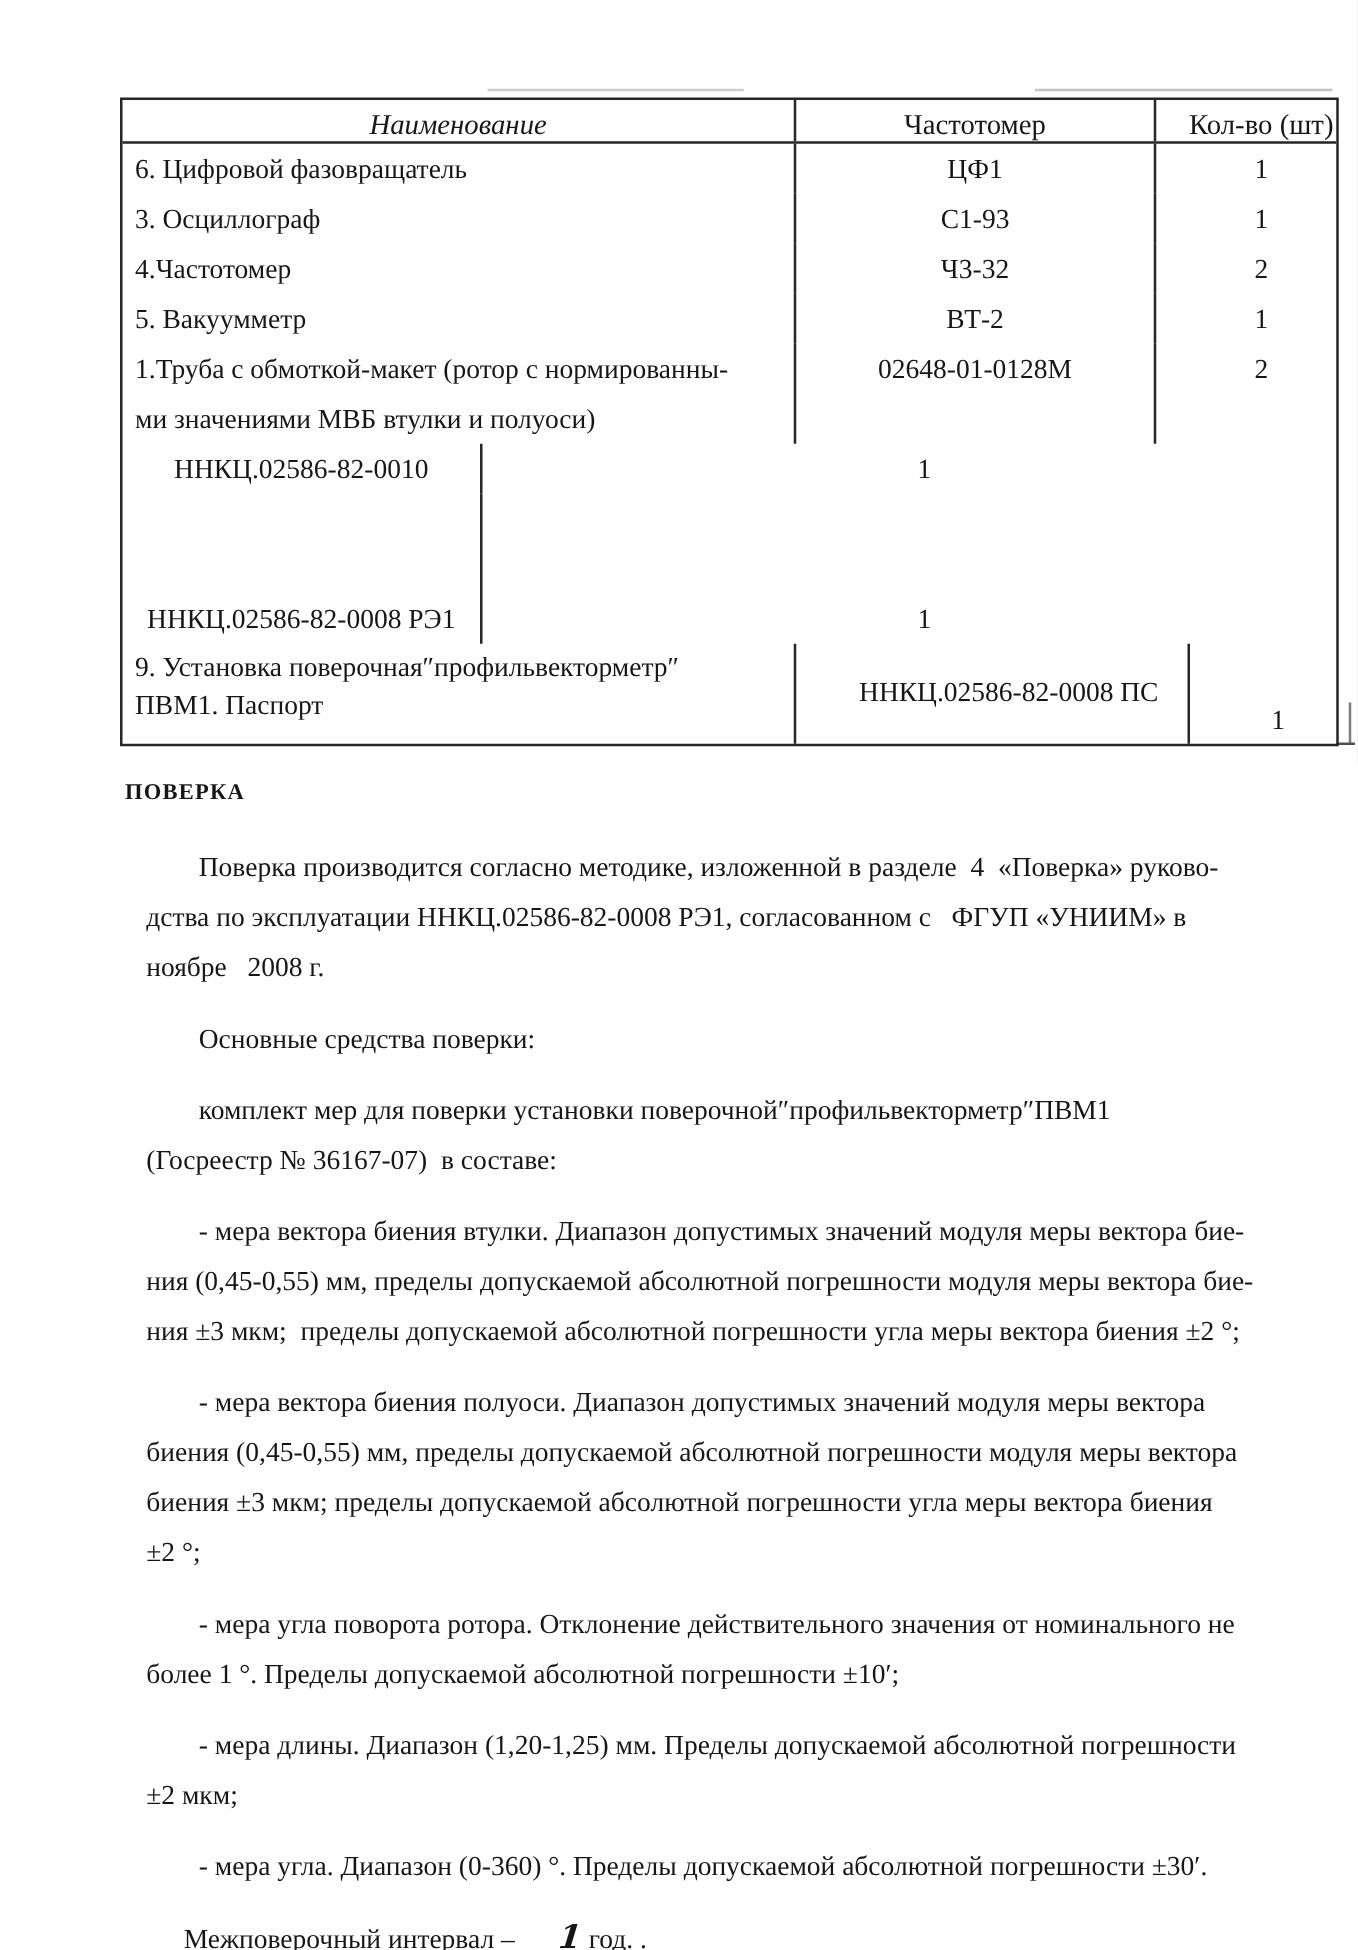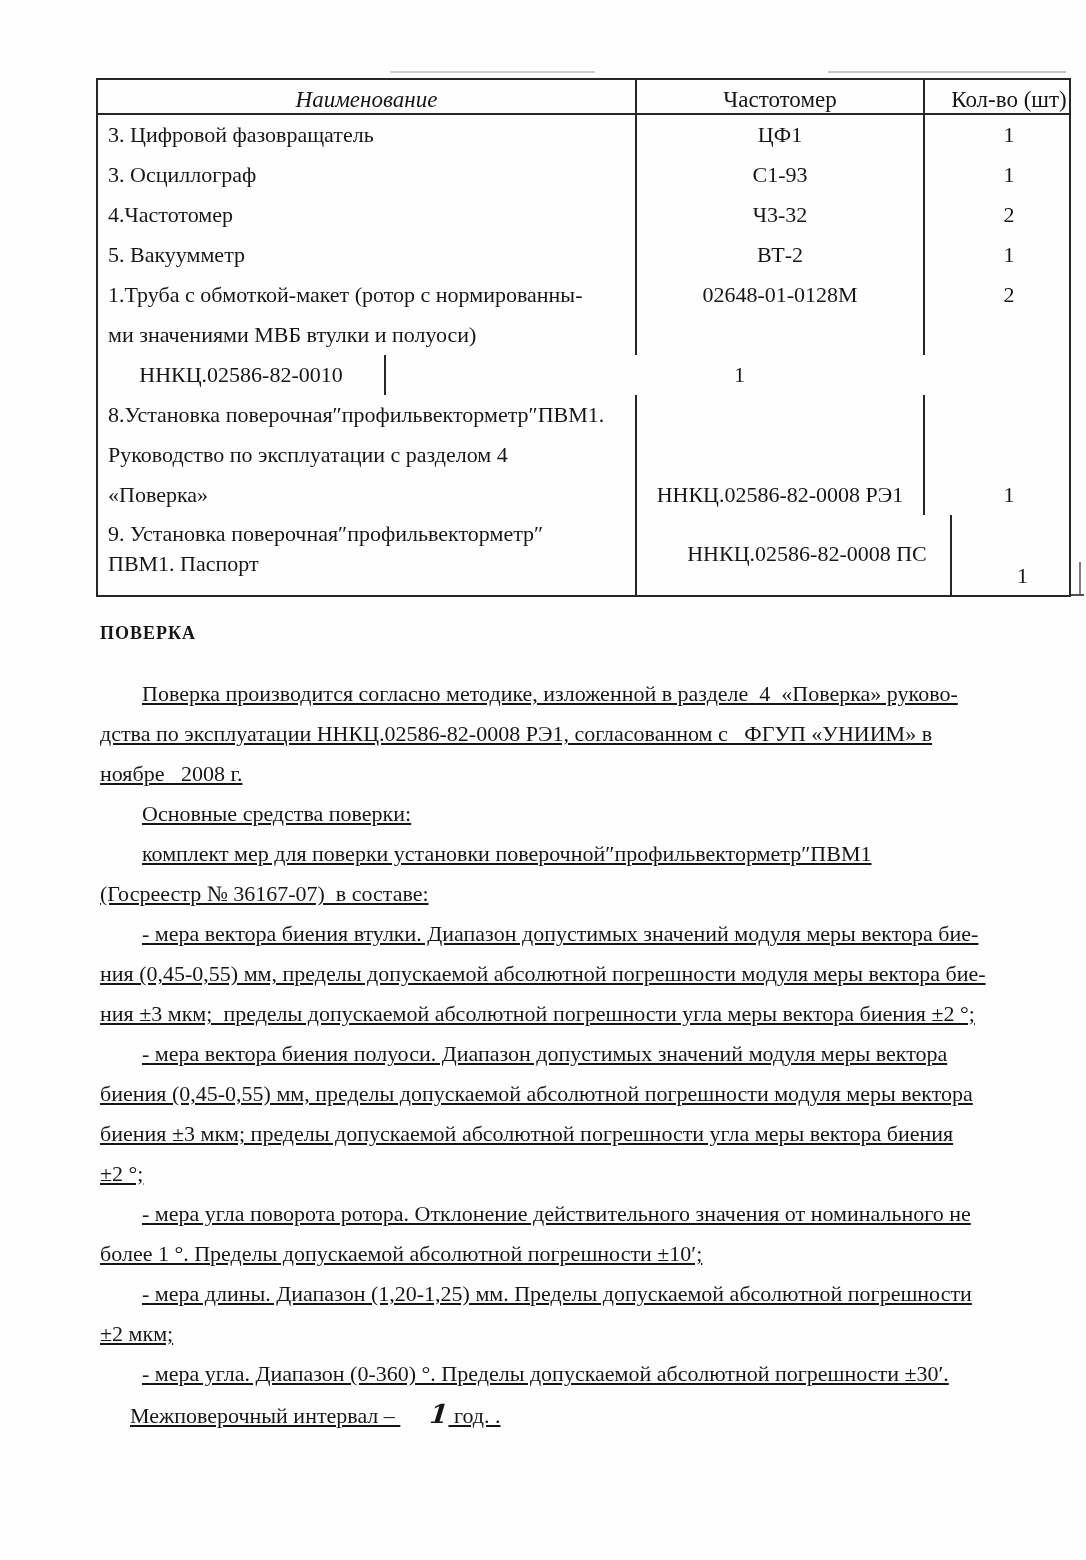--- a/index.html
+++ b/index.html
@@ -72,24 +72,23 @@
     line-height: 40px;
   }
   .section-title {
     margin: 0 0 24px 0;
     font-size: 18px;
     font-weight: bold;
     line-height: 34px;
     letter-spacing: 1px;
   }
   .para {
-    margin: 0;
+    margin: 17px;
     text-indent: 42px;
     white-space: pre-line;
-    text-decoration: underline;
   }
   .para.last { text-indent: 30px; }
   .hand {
     font-family: "DejaVu Serif", serif;
     font-style: italic;
     font-weight: bold;
     font-size: 26px;
     display: inline-block;
     transform: skewX(-6deg);
   }
@@ -112,21 +111,21 @@
   <div class="artifact art-bot"></div>
 
   <div class="doc-table">
     <div class="t-row t-header">
       <div class="cell c-name">Наименование</div>
       <div class="cell c-desig">Частотомер</div>
       <div class="cell c-qty">Кол-во (шт)</div>
     </div>
 
     <div class="t-row h40">
-      <div class="cell c-name">3. Цифровой фазовращатель</div>
+      <div class="cell c-name">6. Цифровой фазовращатель</div>
       <div class="cell c-desig">ЦФ1</div>
       <div class="cell c-qty">1</div>
     </div>
 
     <div class="t-row h40">
       <div class="cell c-name">3. Осциллограф</div>
       <div class="cell c-desig">С1-93</div>
       <div class="cell c-qty">1</div>
     </div>
 
@@ -148,23 +147,20 @@
       <div class="cell c-desig">02648-01-0128М</div>
       <div class="cell c-qty">2</div>
     </div>
 
     <div class="t-row h40">
       <div class="cell c-desig">ННКЦ.02586-82-0010</div>
       <div class="cell c-qty">1</div>
     </div>
 
     <div class="t-row h120">
-      <div class="cell c-name">8.Установка поверочная″профильвекторметр″ПВМ1.
-Руководство по эксплуатации с разделом 4
-«Поверка»</div>
       <div class="cell c-desig vbottom">ННКЦ.02586-82-0008 РЭ1</div>
       <div class="cell c-qty vbottom">1</div>
     </div>
 
     <div class="t-row h80b r9">
       <div class="cell c-name">9. Установка поверочная″профильвекторметр″
 ПВМ1. Паспорт</div>
       <div class="cell c-desig">ННКЦ.02586-82-0008 ПС</div>
       <div class="cell c-qty">1</div>
     </div>

